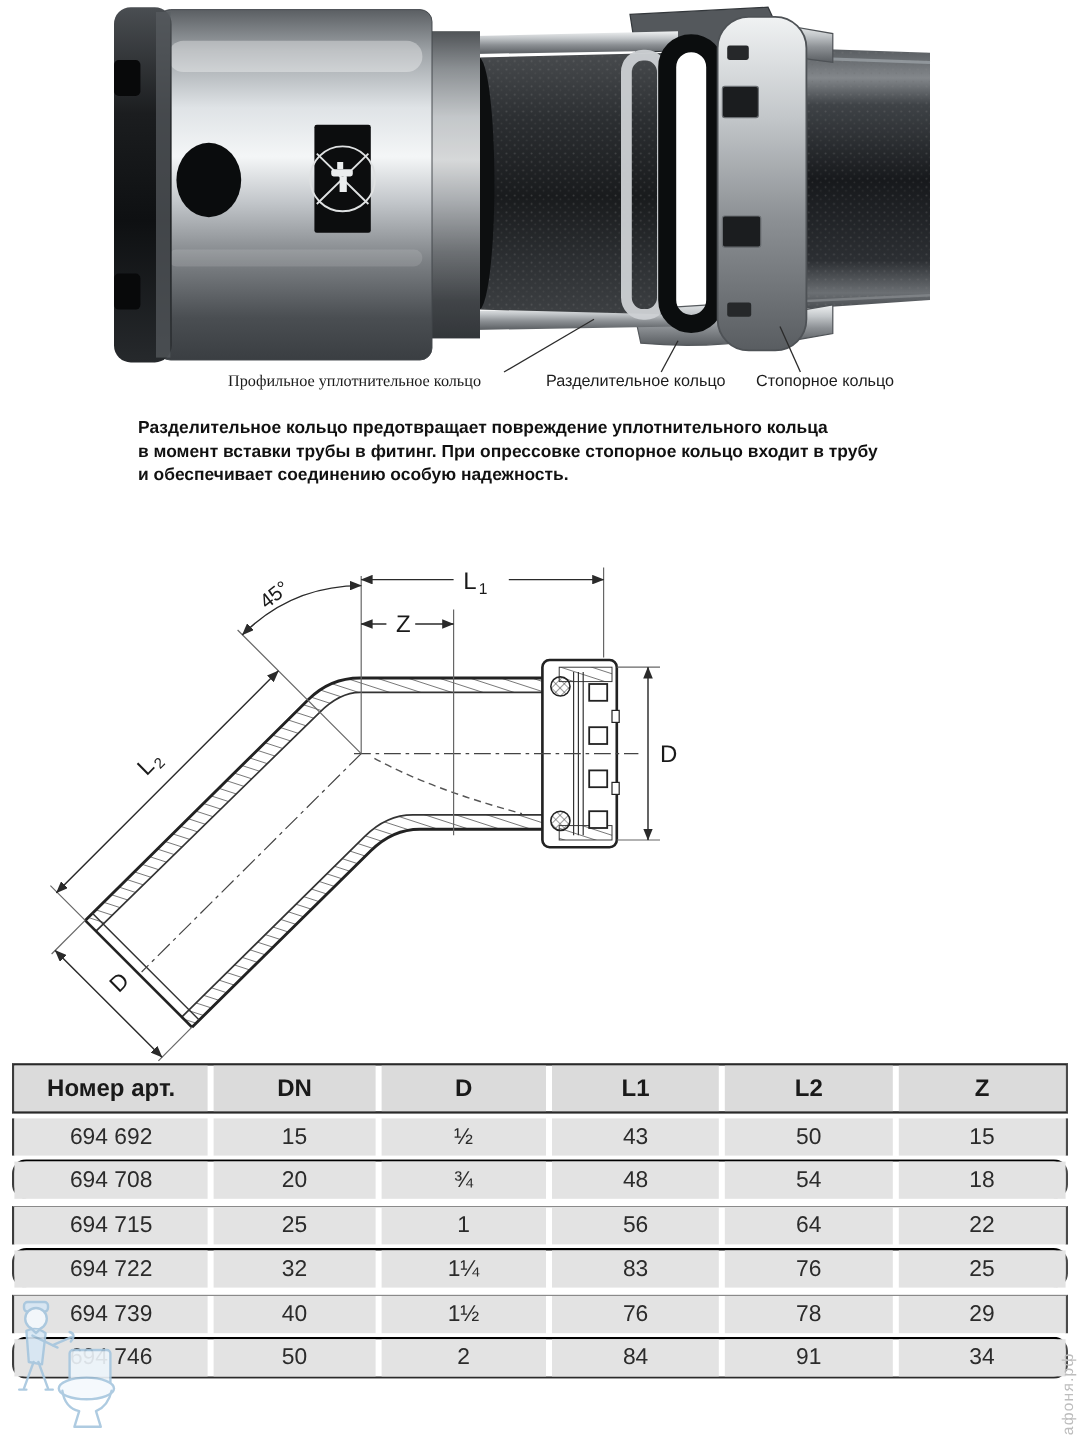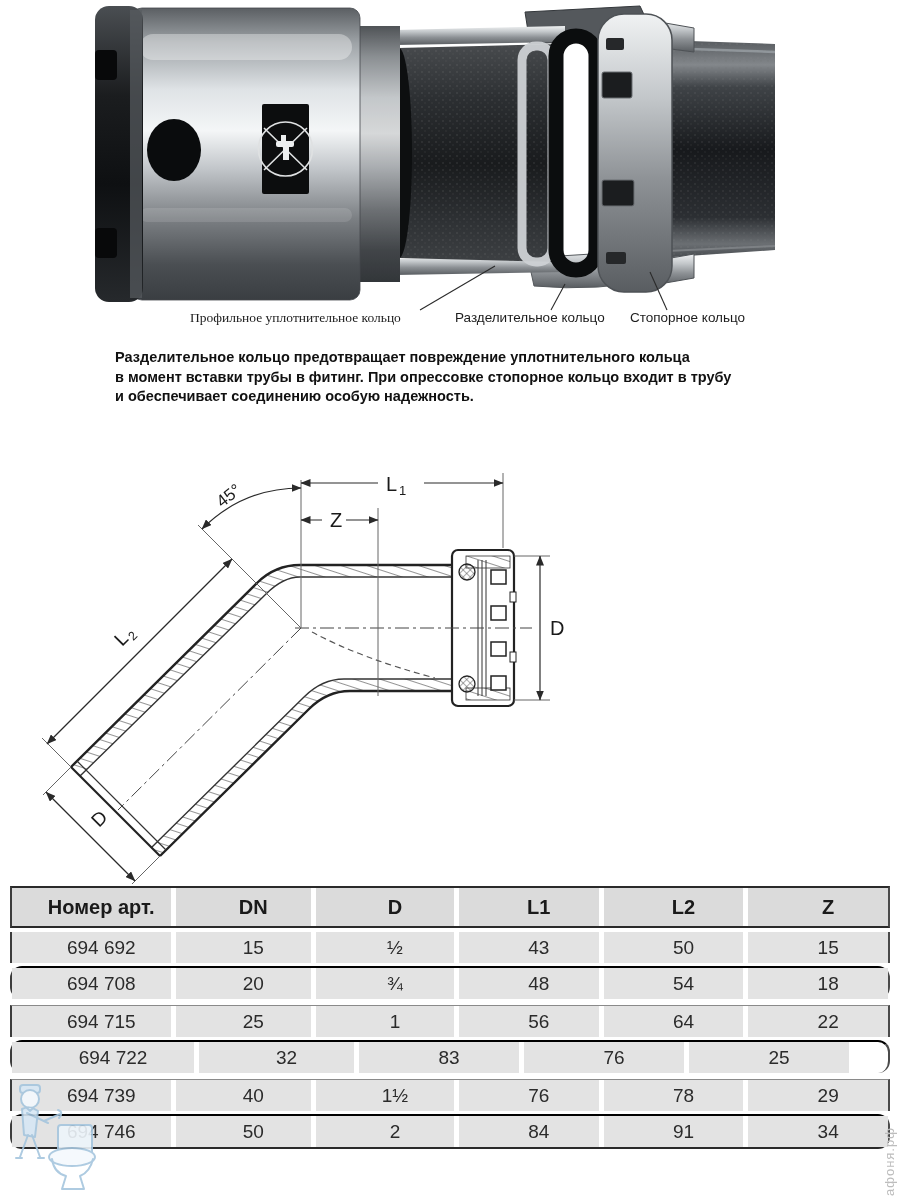--- a/index.html
+++ b/index.html
@@ -12,21 +12,21 @@
   
   .spec-table{position:absolute;left:10px;top:886px;width:880px;}
   .t-row{display:flex;gap:5px;border-left:2px solid #3c3c3c;border-right:2px solid #4a4a4a;}
   .t-head{height:38px;border-top:2px solid #2a2a2a;border-bottom:2px solid #2a2a2a;}
   .t-body-row{height:31px;}
   .gap-s{margin-top:4px;}
   .gap-m{margin-top:3px;border-top:2px solid #000000;border-radius:12px;}
   .gap-l{margin-top:6px;border-top:1px solid #8a8a8a;}
   .t-last{border-bottom:2.5px solid #2a2a2a;}
   .t-cell{display:flex;align-items:center;justify-content:center;background:#e3e3e3;
-          font-size:19px;color:#2b2b2b;padding-left:20px;}
+          font-size:19px;color:#2b2b2b;}
   .t-head .t-cell{background:#dbdbdb;font-weight:bold;font-size:20px;color:#1a1a1a;}
   .c0{width:162px;}.c1{width:135px;}.c2{width:138px;}.c3{width:140px;}.c4{width:140px;}.c5{width:140px;}
   .wm-site{position:absolute;right:3px;top:1078px;height:118px;writing-mode:vertical-rl;
            transform:rotate(180deg);font-size:13px;letter-spacing:1px;color:#bdbdbd;}
 </style>
 </head>
 <body>
 
 <div class="page">
 
@@ -262,20 +262,21 @@
       <div class="t-cell c0">694 715</div>
       <div class="t-cell c1">25</div>
       <div class="t-cell c2">1</div>
       <div class="t-cell c3">56</div>
       <div class="t-cell c4">64</div>
       <div class="t-cell c5">22</div>
     </div>
     <div class="t-row t-body-row gap-m">
       <div class="t-cell c0">694 722</div>
       <div class="t-cell c1">32</div>
+      <div class="t-cell c2">1¼</div>
       <div class="t-cell c3">83</div>
       <div class="t-cell c4">76</div>
       <div class="t-cell c5">25</div>
     </div>
     <div class="t-row t-body-row gap-l">
       <div class="t-cell c0">694 739</div>
       <div class="t-cell c1">40</div>
       <div class="t-cell c2">1½</div>
       <div class="t-cell c3">76</div>
       <div class="t-cell c4">78</div>

